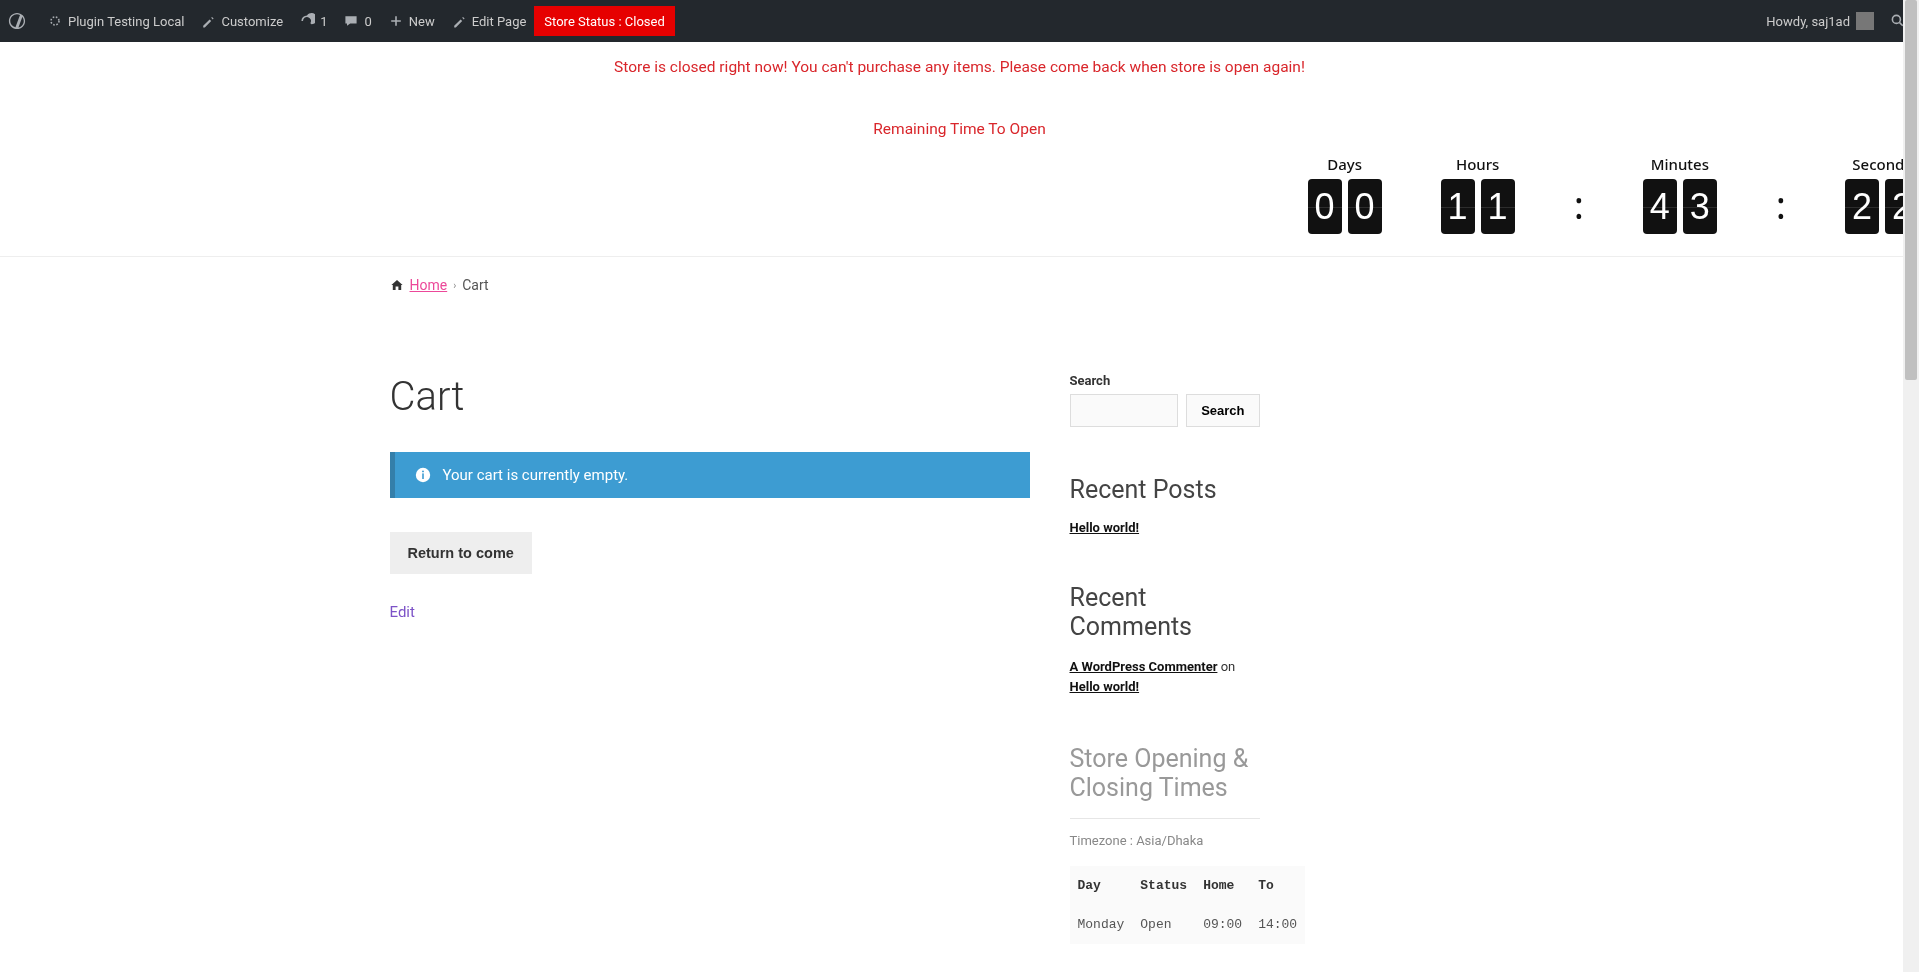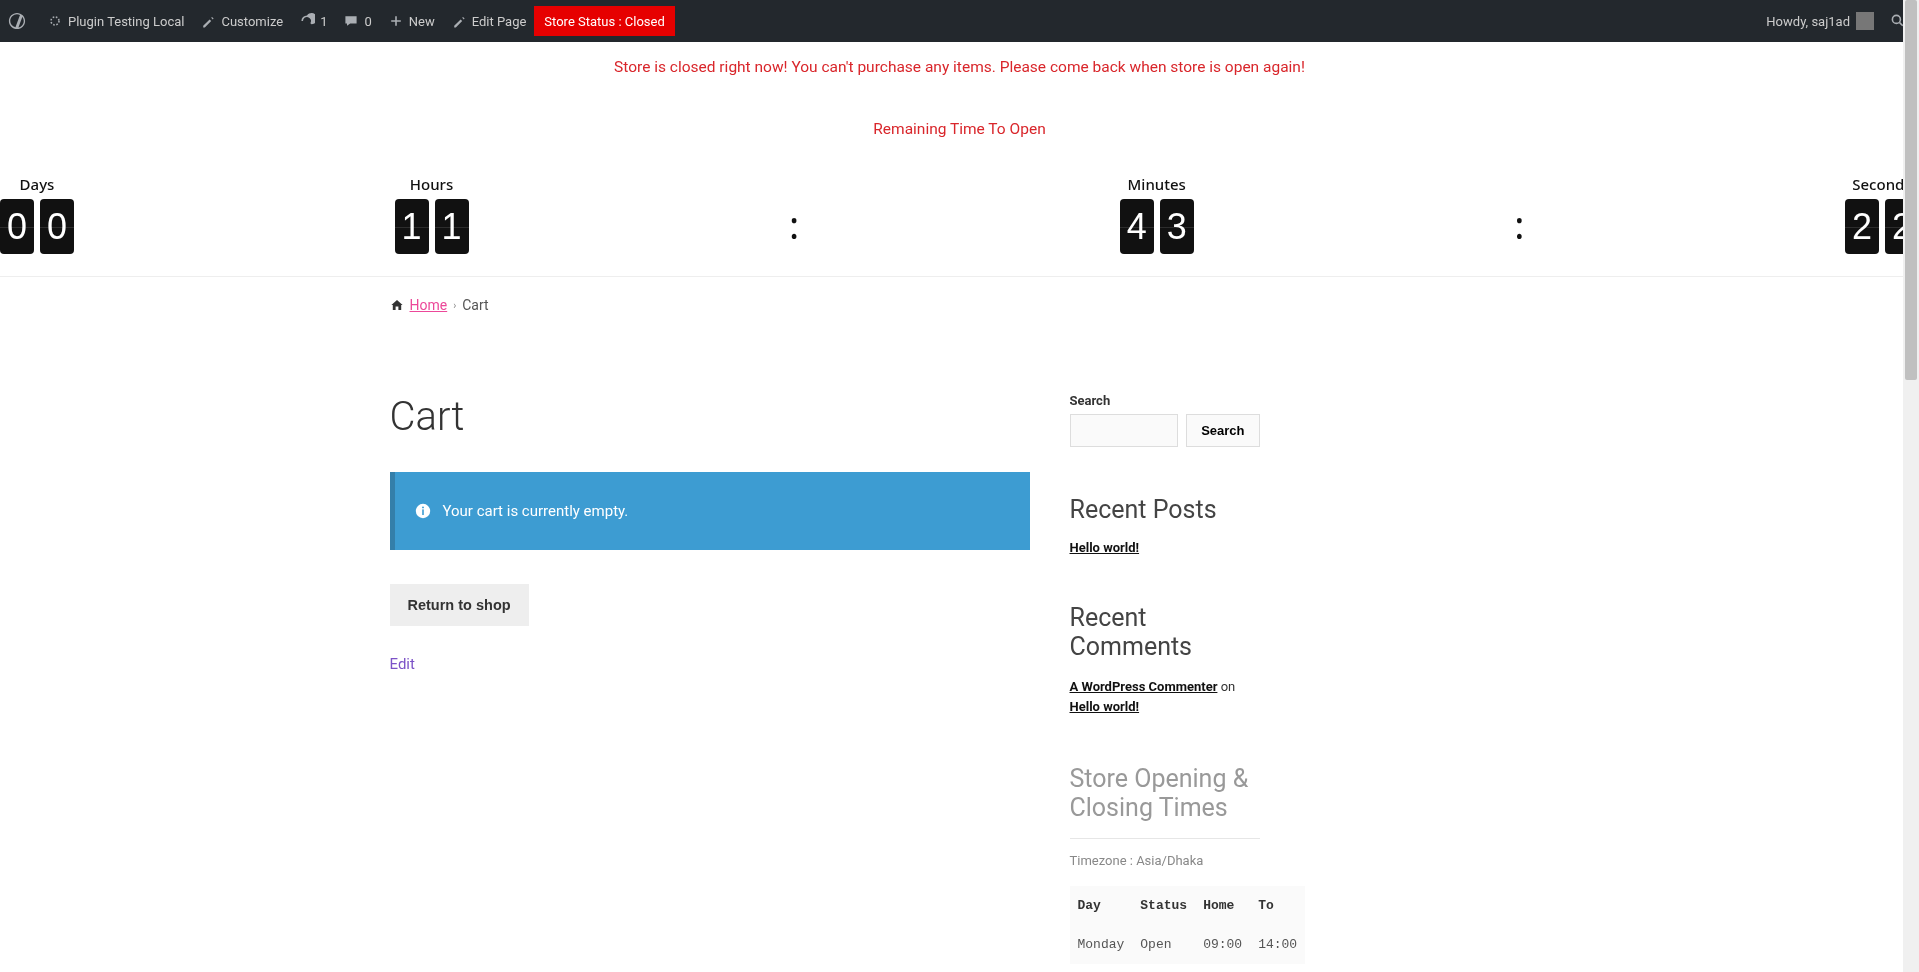--- a/index.html
+++ b/index.html
@@ -14,21 +14,21 @@
 .store-status { background: #e60000; color: #fff; padding: 0 10px; height: 30px; display: flex; align-items: center; }
 .admin-right { display: flex; align-items: center; }
 .avatar-box { width: 18px; height: 18px; background: #777; margin-left: 6px; }
 
 
 .store-notice { text-align: center; padding: 16px 20px 10px; }
 .store-notice .msg { color: #d9262b; font-size: 15.5px; margin-bottom: 4px; }
 .store-notice .sub { color: #d9262b; font-size: 15.5px; margin-top: 44px; }
 
 
-.countdown { display: flex; justify-content: space-between; gap: 38px; padding: 6px 0 22px; font-family: system-ui; margin-top: 20px; }
+.countdown { display: flex; justify-content: flex-end; gap: 59px; padding: 6px 0 22px; font-family: system-ui; }
 .cd-group { text-align: center; }
 .cd-label { font-size: 15px; font-weight: 500; color: #111; margin-bottom: 5px; }
 .cd-digits { display: flex; gap: 6px; }
 .cd-digit { background: #111; color: #fff; width: 34px; height: 55px; display: flex; align-items: center; justify-content: center; font-size: 36px; font-weight: 500; border-radius: 4px; position: relative; font-family: Arial, sans-serif; }
 .cd-digit::after { content: ""; position: absolute; left: 0; right: 0; top: 50%; height: 1px; background: rgba(255,255,255,0.12); }
 .cd-sep { display: flex; align-items: center; font-size: 38px; color: #111; position: relative; top: 10px; }
 
 .hr-line { border-top: 1px solid #eee; }
 
 
@@ -37,21 +37,21 @@
 .breadcrumb a { color: #ec4899; text-decoration: underline; }
 .breadcrumb .sep { margin: 0 6px; color: #888; font-size: 10px; }
 .home-icon-bc { margin-right: 6px; }
 
 .content-wrap { display: flex; gap: 40px; padding-top: 60px; }
 .main-col { flex: 1; max-width: 640px; }
 .sidebar { width: 190px; }
 
 h1.page-title { font-size: 40px; font-weight: 300; color: #333; margin-bottom: 32px; }
 
-.wc-info { background: #3D9CD2; color: #fff; padding: 30px 20px; border-left: 5px solid #347faa; display: flex; align-items: center; font-size: 15px; margin-bottom: 34px; margin-top: 24px; }
+.wc-info { background: #3D9CD2; color: #fff; padding: 14px 20px; border-left: 5px solid #347faa; display: flex; align-items: center; font-size: 15px; margin-bottom: 34px; margin-top: 24px; }
 .wc-info svg { margin-right: 12px; flex-shrink: 0; }
 
 .return-btn { display: inline-block; background: #eee; color: #333; padding: 13px 18px; font-size: 14.5px; font-weight: 600; cursor: pointer; border: none; margin-bottom: 28px; }
 
 .edit-link { color: #7c52c7; font-size: 15px; }
 
 
 .widget { margin-bottom: 48px; }
 .widget h2 { font-size: 25px; font-weight: 400; color: #444; margin-bottom: 16px; }
 .widget-label { font-size: 13px; font-weight: 700; color: #333; margin-bottom: 6px; display: block; }
@@ -195,21 +195,21 @@
 
       <div class="wc-info">
         <svg width="16" height="16" fill="#fff" viewBox="0 0 20 20">
             <circle cx="10" cy="10" r="9"></circle>
             <rect x="9" y="8" width="2" height="7" fill="#3D9CD2"></rect>
             <circle cx="10" cy="5.5" r="1.2" fill="#3D9CD2"></circle>
           </svg>
         <span>Your cart is currently empty.</span>
       </div>
 
-      <button class="return-btn">Return to shop</button>
+      <button class="return-btn">Return to come</button>
       <br>
       <a href="#" class="edit-link">Edit</a>
     </main>
 
     <aside class="sidebar">
       <div class="widget">
         <span class="widget-label">Search</span>
         <div class="search-row">
           <input class="search-input" type="text" style="">
           <button class="search-btn">Search</button>

